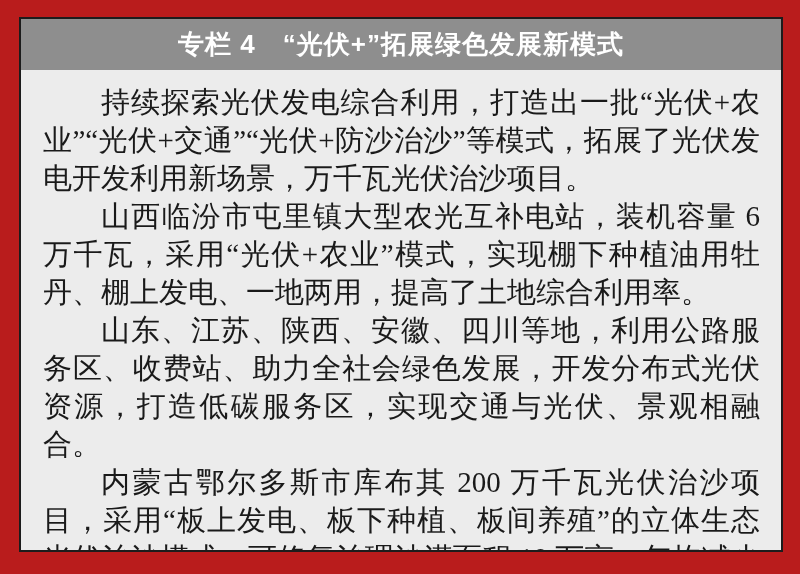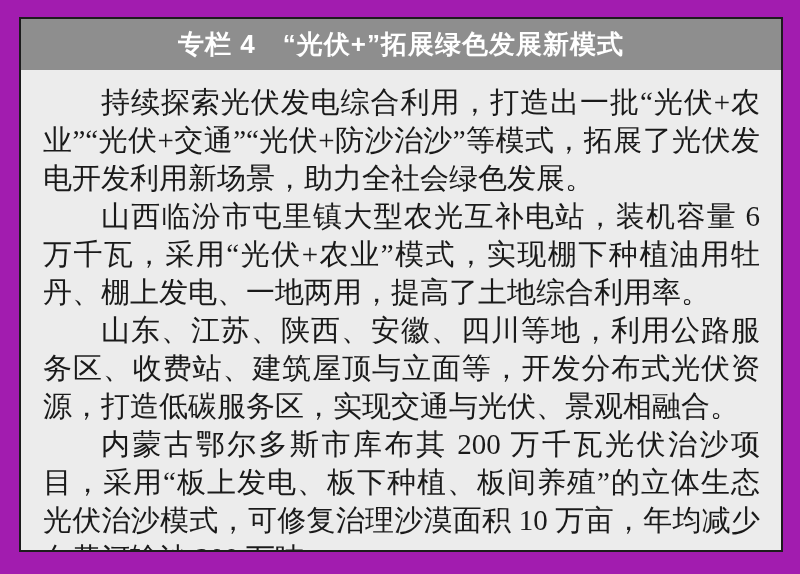--- a/index.html
+++ b/index.html
@@ -4,21 +4,21 @@
 <style>
   html, body {
     margin: 0;
     padding: 0;
     background: #ffffff;
   }
   .page {
     position: relative;
     width: 800px;
     height: 574px;
-    background: #a21caf;
+    background: #b91c1c;
     overflow: hidden;
     font-family: "Liberation Serif", "DejaVu Serif", serif;
   }
   .column-box {
     position: absolute;
     left: 19px;
     top: 17px;
     width: 764px;
     height: 535px;
     border: 2px solid #1c1c1c;
@@ -58,19 +58,19 @@
 </style>
 </head>
 <body>
 
 <div class="page">
   <div class="column-box">
     <div class="column-header" style="background-color: rgb(142, 142, 142);">
       <span class="column-title" style="color: rgb(255, 255, 255);">专栏 4　“光伏+”拓展绿色发展新模式</span>
     </div>
     <div class="column-body" style="background-color: rgb(236, 236, 236); color: rgb(26, 26, 26);">
-      <p>持续探索光伏发电综合利用，打造出一批“光伏+农业”“光伏+交通”“光伏+防沙治沙”等模式，拓展了光伏发电开发利用新场景，助力全社会绿色发展。</p>
+      <p>持续探索光伏发电综合利用，打造出一批“光伏+农业”“光伏+交通”“光伏+防沙治沙”等模式，拓展了光伏发电开发利用新场景，万千瓦光伏治沙项目。</p>
       <p>山西临汾市屯里镇大型农光互补电站，装机容量 6 万千瓦，采用“光伏+农业”模式，实现棚下种植油用牡丹、棚上发电、一地两用，提高了土地综合利用率。</p>
-      <p>山东、江苏、陕西、安徽、四川等地，利用公路服务区、收费站、建筑屋顶与立面等，开发分布式光伏资源，打造低碳服务区，实现交通与光伏、景观相融合。</p>
+      <p>山东、江苏、陕西、安徽、四川等地，利用公路服务区、收费站、助力全社会绿色发展，开发分布式光伏资源，打造低碳服务区，实现交通与光伏、景观相融合。</p>
       <p>内蒙古鄂尔多斯市库布其 200 万千瓦光伏治沙项目，采用“板上发电、板下种植、板间养殖”的立体生态光伏治沙模式，可修复治理沙漠面积 10 万亩，年均减少向黄河输沙 200 万吨。</p>
     </div>
   </div>
 </div>
 
 </body></html>

